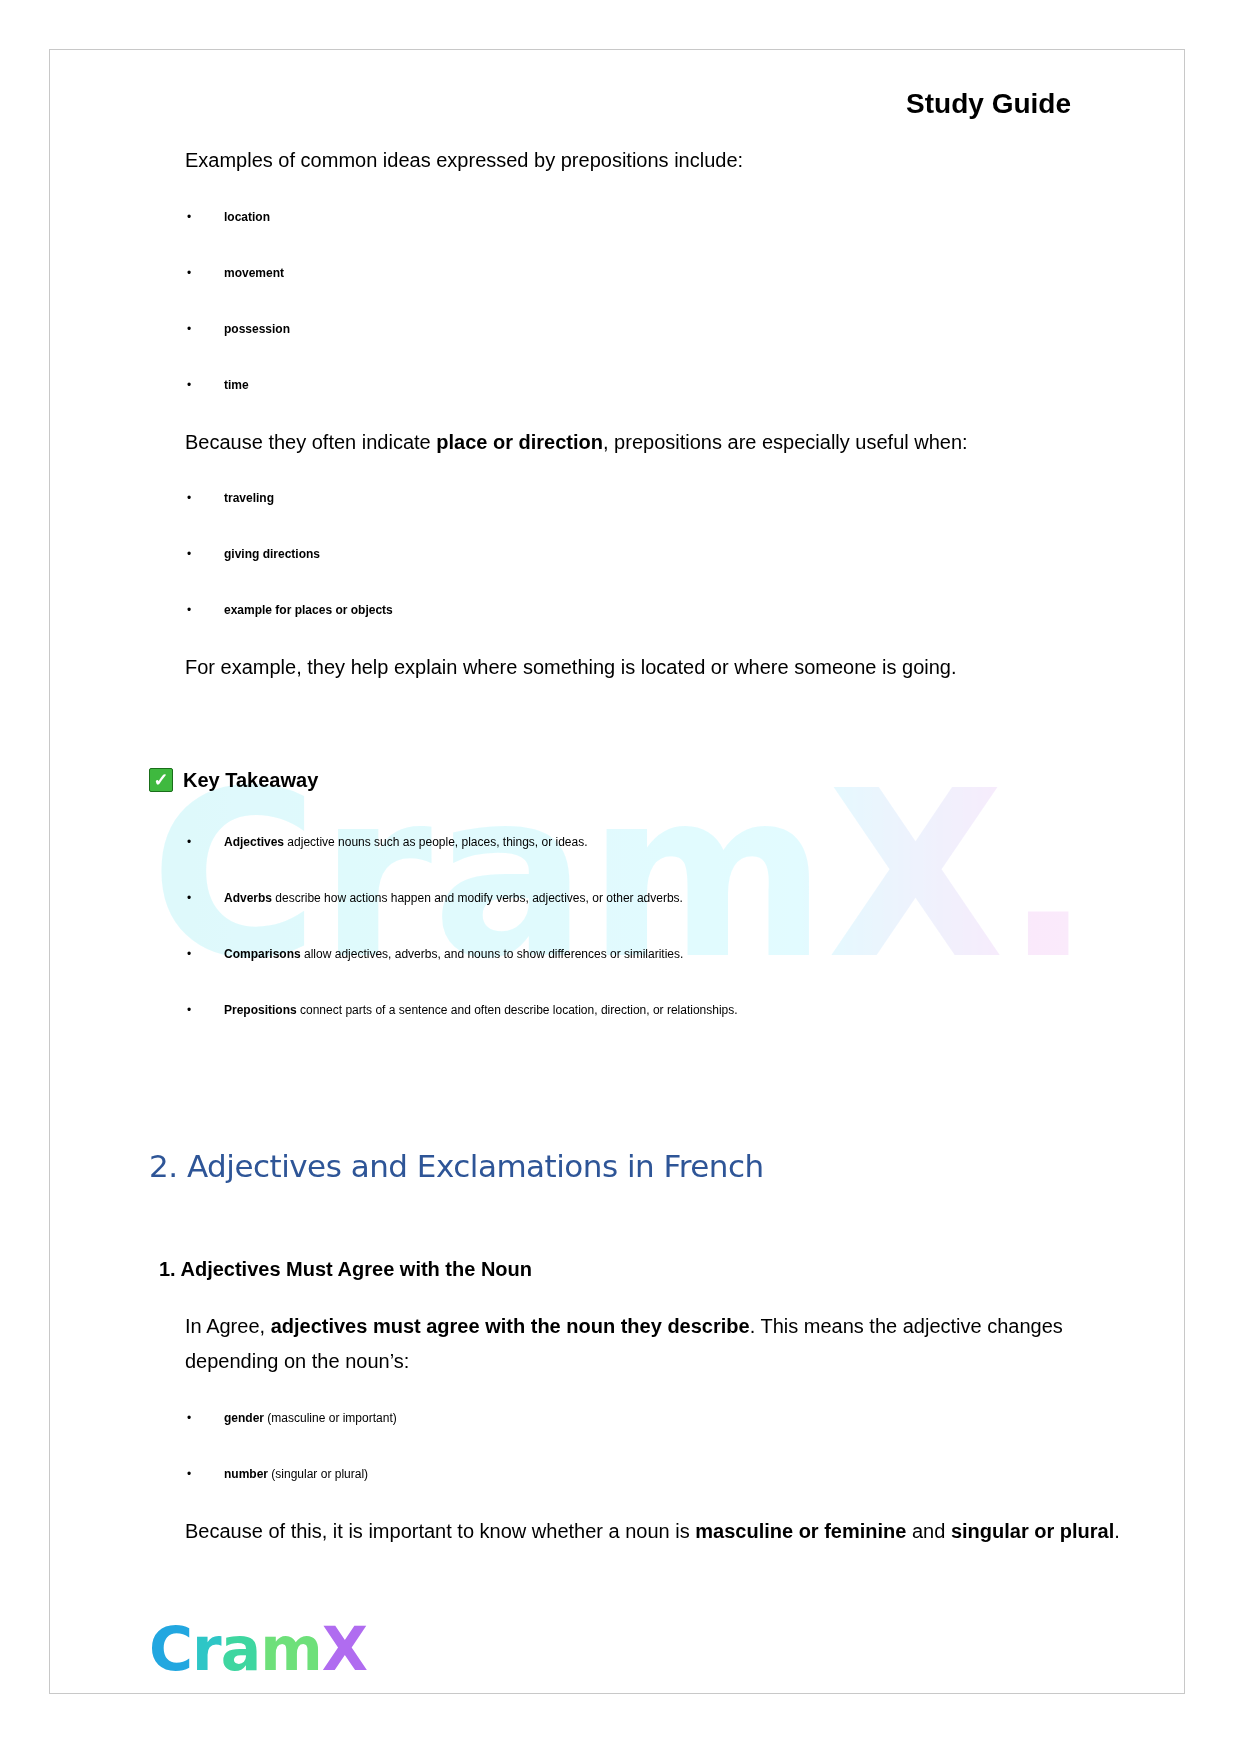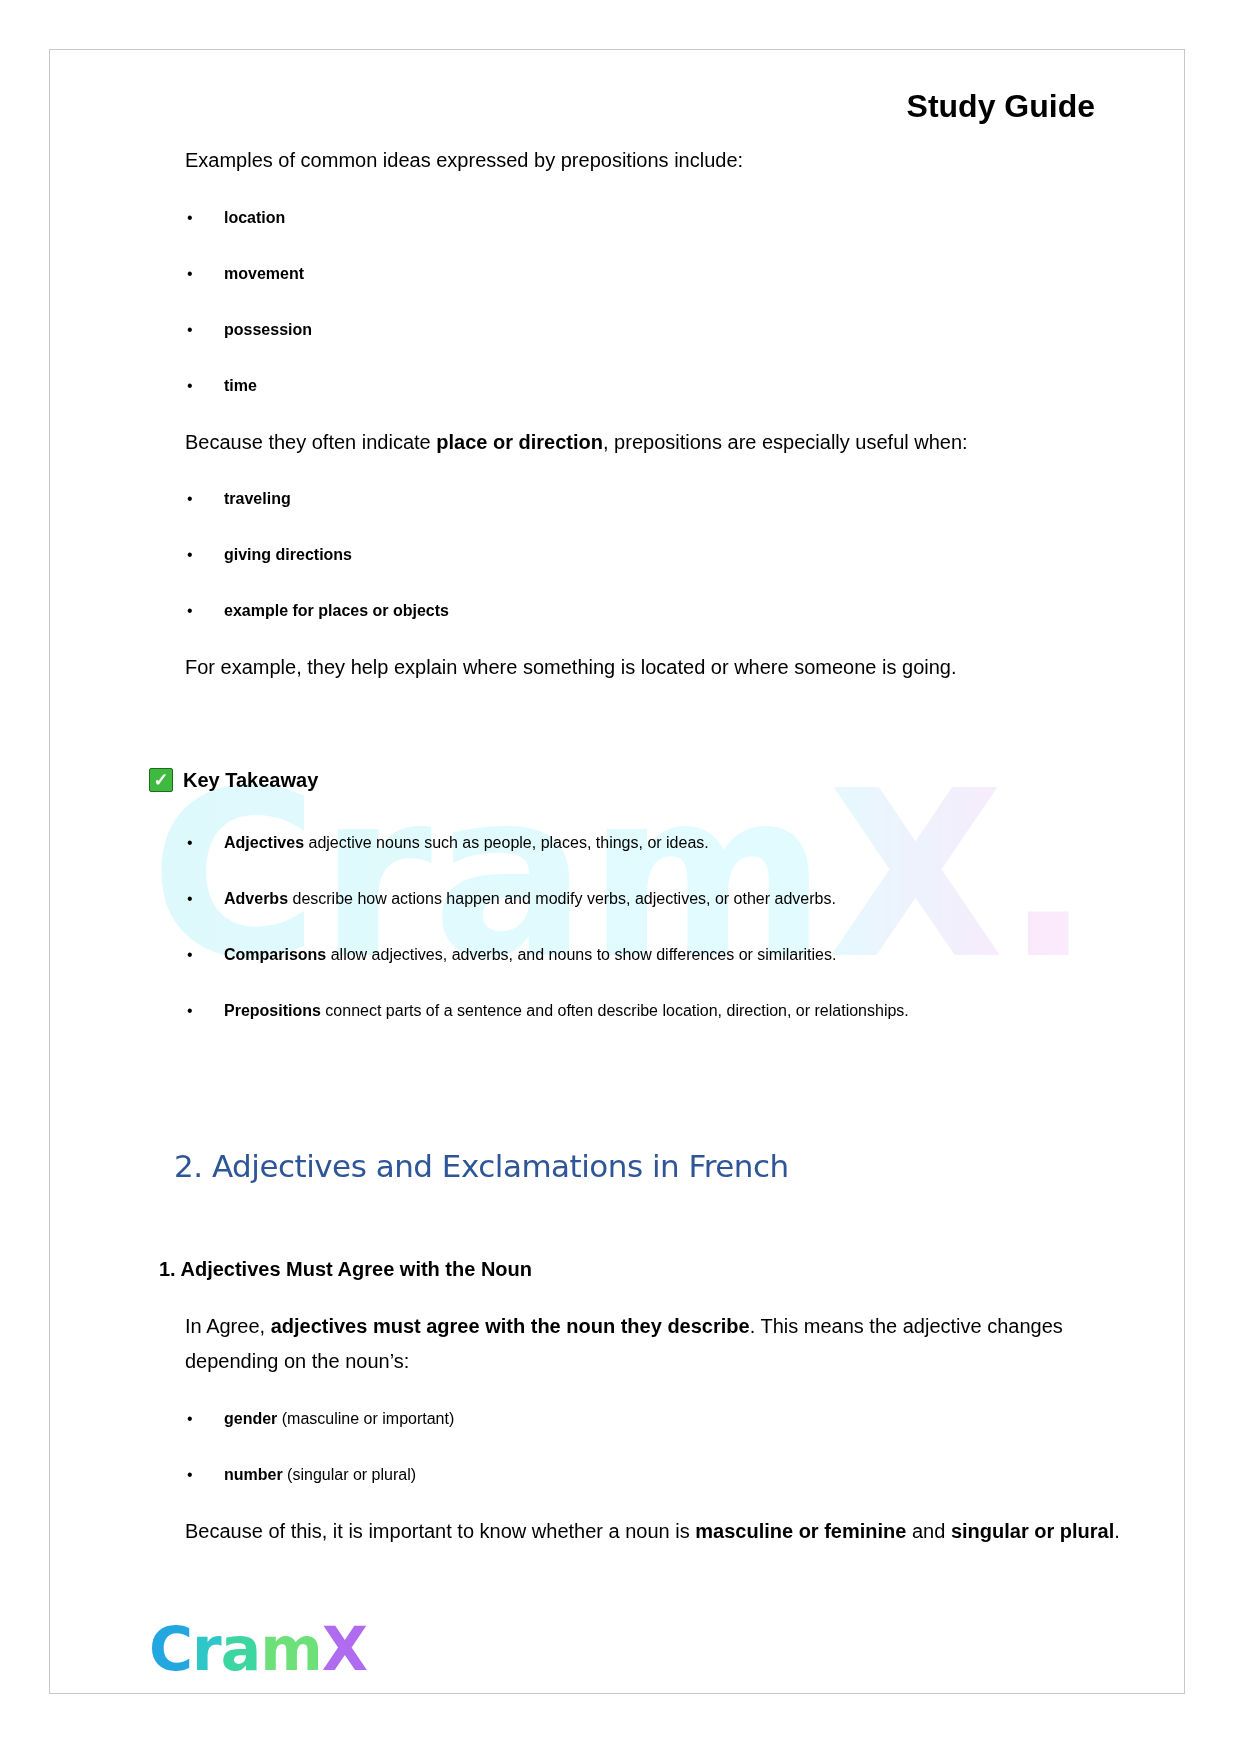--- a/index.html
+++ b/index.html
@@ -1,30 +1,30 @@
 <!DOCTYPE html>
 <html><head>
 <meta charset="utf-8">
 <style>
   html, body { margin: 0; padding: 0; background: #ffffff; }
   body { width: 1241px; height: 1754px; position: relative; overflow: hidden;
          font-family: "Liberation Sans", sans-serif; color: #000; }
   .page-border { position: absolute; left: 49px; top: 49px; width: 1136px; height: 1645px;
                  border: 1px solid #c8c8c8; box-sizing: border-box; }
-  .header-title { position: absolute; right: 146px; top: 88px; font-size: 32px; font-weight: bold; }
+  .header-title { position: absolute; right: 170px; top: 88px; font-size: 28px; font-weight: bold; }
   .p { position: absolute; left: 149px; font-size: 20px; line-height: 35px; margin-left: 36px; }
-  .li { position: absolute; left: 187px; font-size: 16px; line-height: 35px; }
+  .li { position: absolute; left: 187px; font-size: 12px; line-height: 35px; }
   .li .bullet { display: inline-block; width: 37px; }
   .li .content { display: inline-block; vertical-align: top; width: 800px; }
   b { font-weight: bold; }
   .takeaway { position: absolute; left: 149px; top: 768px; font-size: 20px; font-weight: bold; display: flex; align-items: center; }
   .check { width: 24px; height: 24px; background: #3fb93f; border: 1px solid #1a6e1a; border-radius: 2px; box-sizing: border-box;
            color: #fff; font-size: 18px; line-height: 22px; text-align: center; margin-right: 10px; }
   .section-heading { position: absolute; left: 149px; top: 1148px; font-size: 31px; color: #2e5597;
-                     font-family: "DejaVu Sans", sans-serif; font-weight: normal; letter-spacing: -0.5px; margin-left: 25px; }
+                     font-family: "DejaVu Sans", sans-serif; font-weight: normal; letter-spacing: -0.5px; }
   .subheading { position: absolute; left: 149px; top: 1258px; font-size: 20px; font-weight: bold; margin-left: 10px; }
   .watermark { position: absolute; left: 150px; top: 755px; width: 940px; height: 230px; pointer-events: none; opacity: 0.22; }
   .logo { position: absolute; left: 149px; top: 1614px; font-size: 60px; font-weight: bold;
           font-family: "DejaVu Sans", sans-serif; letter-spacing: -1px; }
   .logo .c { color: #22a7e0; } .logo .r { color: #2ec6c6; } .logo .a { color: #3ed6a0; } .logo .m { color: #6ee07a; }
   .logo .x { color: #b06cf0; }
 </style>
 </head>
 <body>
 

